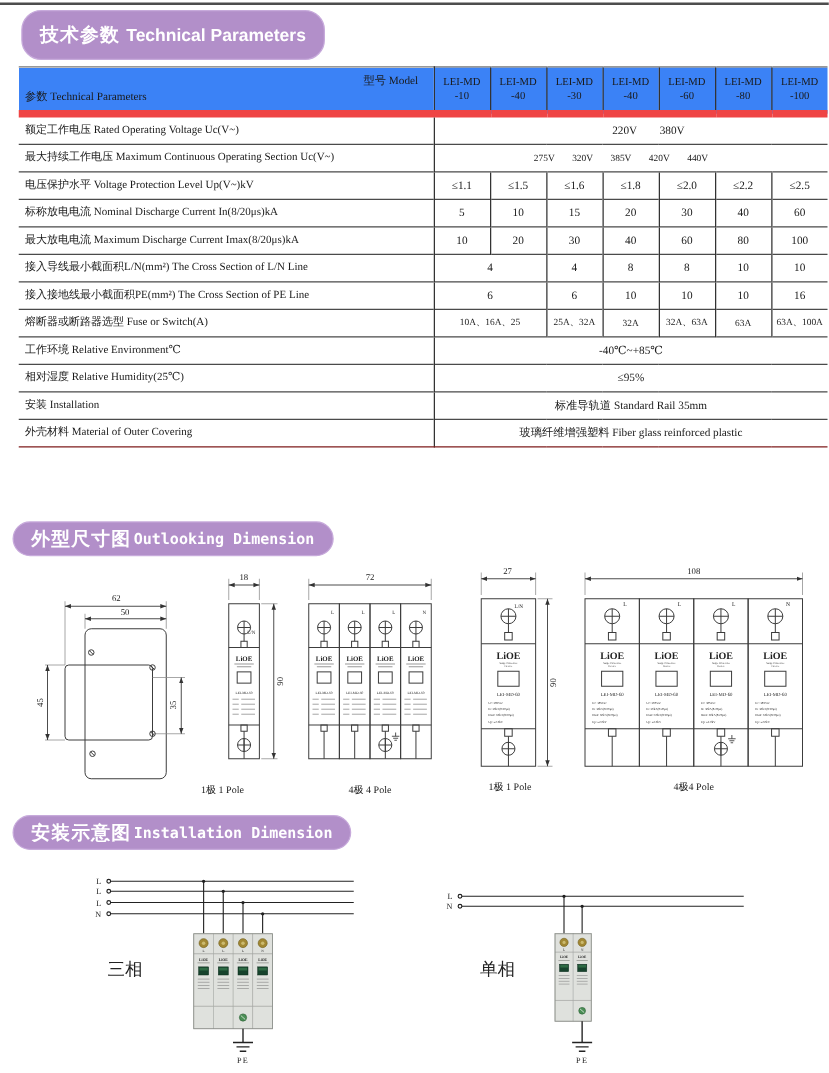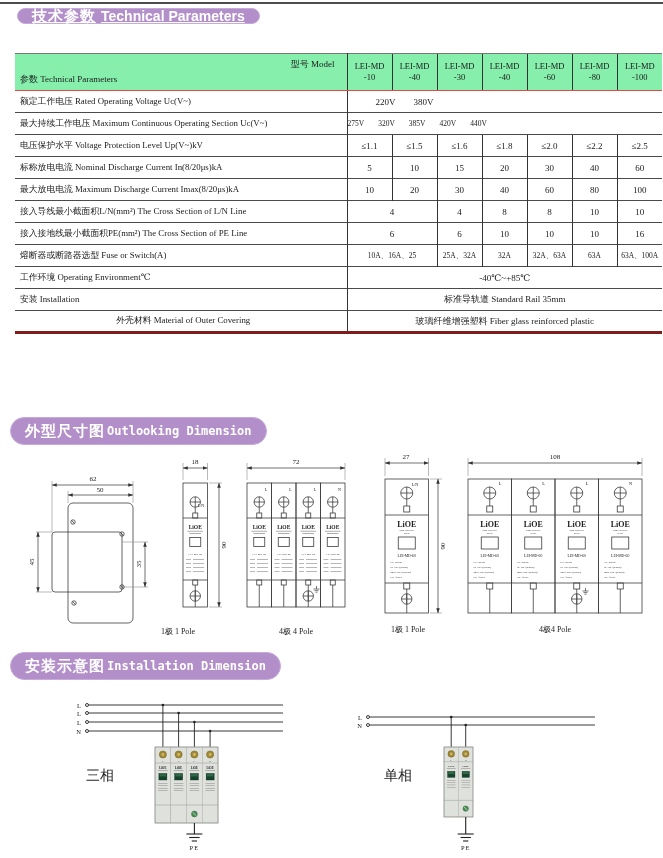--- a/index.html
+++ b/index.html
@@ -4,42 +4,42 @@
 <style>
   html,body{margin:0;padding:0;}
   body{width:663px;height:858px;background:#fff;position:relative;overflow:hidden;
        font-family:"Liberation Serif","DejaVu Serif",serif;color:#1a1a1a;}
   .topline{position:absolute;top:2px;left:0;width:663px;height:2px;background:#4d4d4d;}
   .pill{position:absolute;background:#b28fc9;border:1px solid #c7aadb;color:#fff;
         border-radius:16px;display:flex;align-items:center;padding:0 14px;box-sizing:border-box;}
   .pill .zh{font-weight:bold;font-size:15px;font-family:"Liberation Sans",sans-serif;letter-spacing:1px;white-space:nowrap;}
   .pill .en{font-size:14px;font-weight:bold;font-family:"Liberation Sans",sans-serif;margin-left:5px;white-space:nowrap;}
   .pill.mono .en{font-family:"DejaVu Sans Mono",monospace;font-size:12px;margin-left:2px;}
-  #pill1{left:17px;top:8px;height:16px;text-decoration:underline;}
+  #pill1{left:17px;top:8px;height:40px;}
   #pill2{left:10px;top:417px;height:28px;}
   #pill3{left:10px;top:652px;height:28px;}
 
   table{position:absolute;left:15px;top:53px;width:647px;border-collapse:collapse;table-layout:fixed;}
   col.lab{width:332px;} col.v{width:45px;}
   th,td{padding:0;font-weight:normal;}
   tr{height:22px;}
   tr.hd{height:37px;}
-  .hd th{background:#86efac;border-top:1px solid #777;border-bottom:1px solid #ef4444;}
+  .hd th{background:#3b82f6;border-top:1px solid #777;border-bottom:6px solid #ef4444;}
   .mh{border-left:1px solid #333;font-size:8.5px;line-height:1.25;text-align:center;}
   .corner{position:relative;border-right:1px solid #333;
      background-image:linear-gradient(to bottom right,transparent 49.7%,#8a8a8a 49.7%,#8a8a8a 50.45%,transparent 50.45%);}
   .ct{position:absolute;top:4px;right:12px;font-size:9px;}
   .cb{position:absolute;bottom:4px;left:5px;font-size:9px;}
   .rl{border-right:1px solid #333;border-top:1px solid #4a4a4a;text-align:left;padding-left:5px;
       font-size:8.8px;white-space:nowrap;overflow:hidden;}
   td{border-top:1px solid #4a4a4a;font-size:9px;text-align:center;white-space:nowrap;}
   td.vl{border-left:1px solid #333;}
-  tbody tr:last-child th,tbody tr:last-child td{border-bottom:3px solid #7f1d1d;text-align:center;}
+  tbody tr:last-child th,tbody tr:last-child td{border-bottom:1px solid #7f1d1d;}
   td.sm{font-size:7.5px;font-family:Liberation Serif, serif;}
-  .fx{display:flex;align-items:center;height:21px;}
+  .fx{display:flex;align-items:center;justify-content:center;height:21px;}
   .sp2 .fx{gap:18px;padding-left:28px;}
   .sp5 .fx{gap:14px;padding-right:16px;font-size:7.5px;}
 
   svg{position:absolute;left:0;display:block;}
   #outline-svg{top:450px;}
   #install-svg{top:690px;}
   text{font-family:"Liberation Serif","DejaVu Serif",serif;fill:#222;}
   .ol{stroke:#3c3c3c;stroke-width:0.8;fill:none;}
   .dim{stroke:#333;stroke-width:0.7;marker-start:url(#arr);marker-end:url(#arr);}
   .ext{stroke:#8a8a8a;stroke-width:0.6;}
@@ -179,22 +179,26 @@
       <tr>
         <th class="rl">熔断器或断路器选型 Fuse or Switch(A)</th>
         <td class="vl sm" colspan="2">10A、16A、25</td>
         <td class="vl sm">25A、32A</td>
         <td class="vl sm">32A</td>
         <td class="vl sm">32A、63A</td>
         <td class="vl sm">63A</td>
         <td class="vl sm">63A、100A</td>
       </tr>
       <tr>
-        <th class="rl">工作环境 Operating Environment℃</th>
+        <th class="rl">工作环境 Relative Environment℃</th>
         <td class="vl" colspan="7">-40℃~+85℃</td>
+      </tr>
+      <tr>
+        <th class="rl">相对湿度 Relative Humidity(25℃)</th>
+        <td class="vl" colspan="7">≤95%</td>
       </tr>
       <tr>
         <th class="rl">安装 Installation</th>
         <td class="vl" colspan="7">标准导轨道 Standard Rail 35mm</td>
       </tr>
       <tr>
         <th class="rl">外壳材料 Material of Outer Covering</th>
         <td class="vl" colspan="7">玻璃纤维增强塑料 Fiber glass reinforced plastic</td>
       </tr>
     </tbody>

